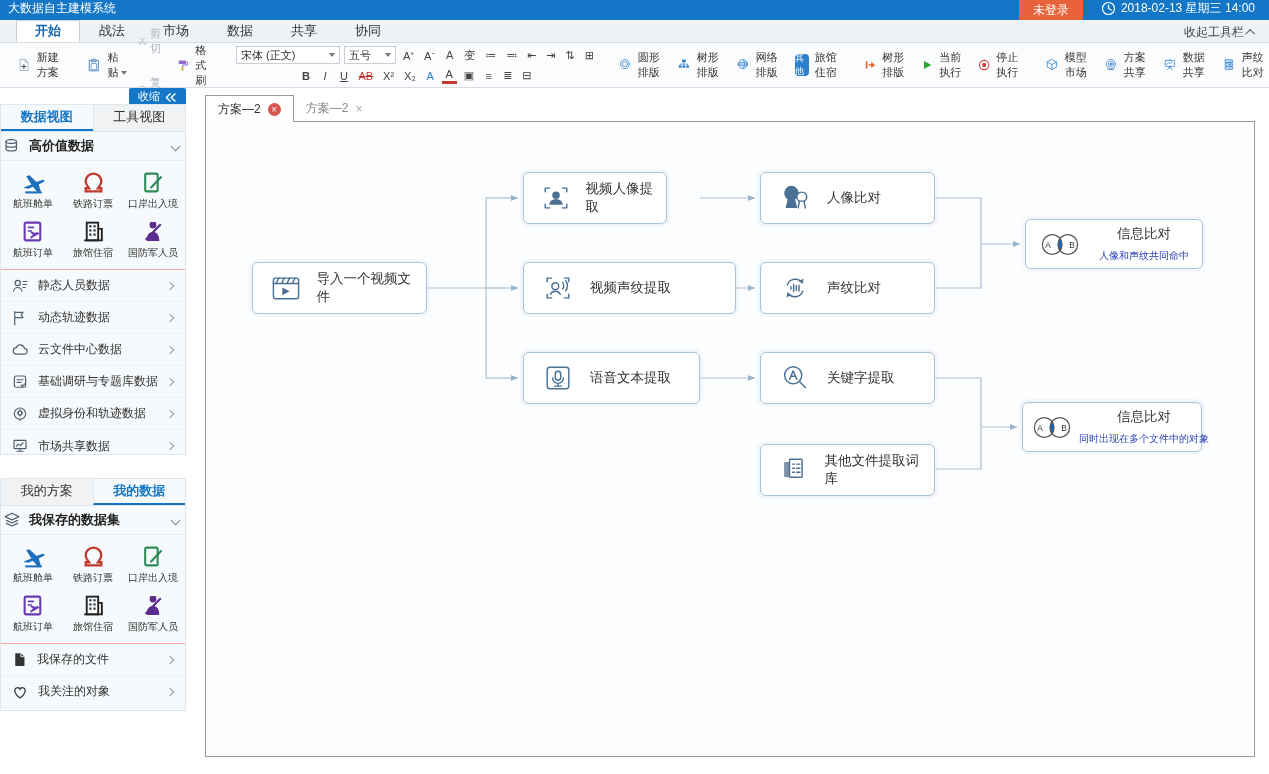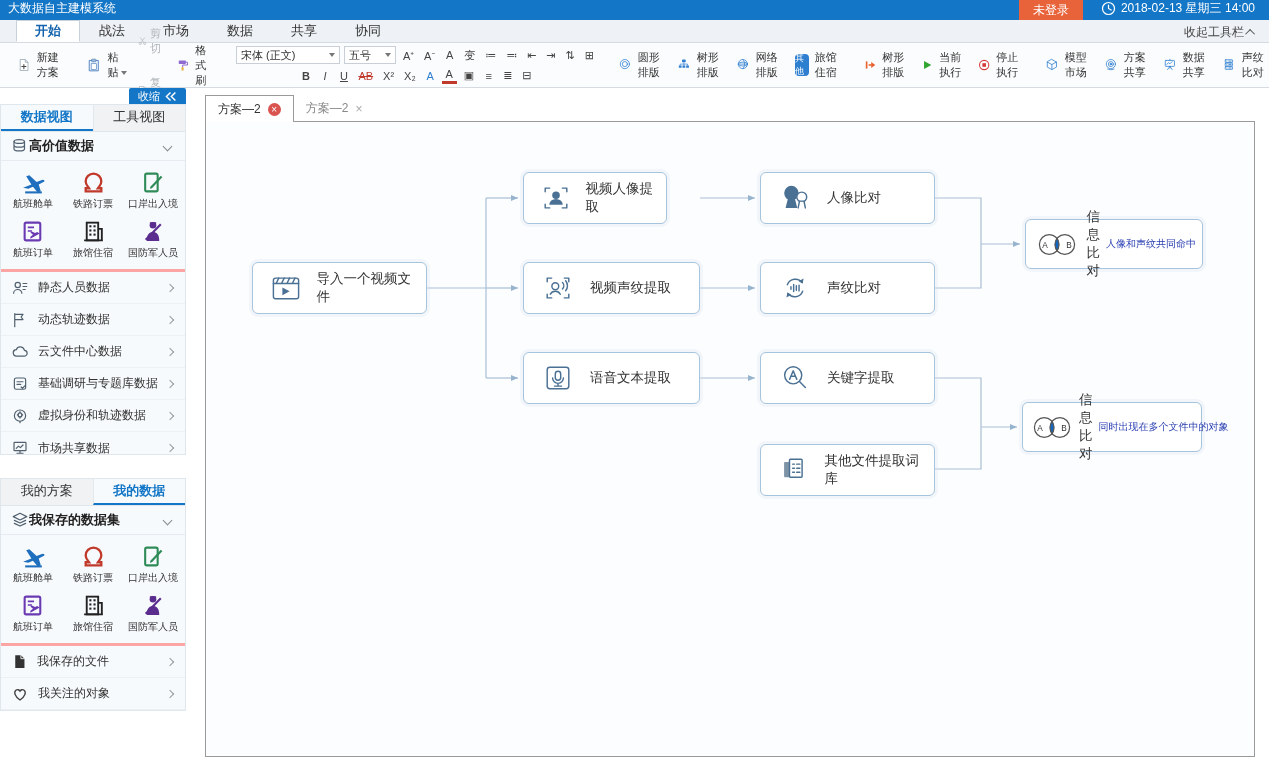--- a/index.html
+++ b/index.html
@@ -35,52 +35,52 @@
   .mini-btn { font-size:11px; color:#444; padding:1px 3px; min-width:15px; text-align:center; cursor:default; }
   .font-row2 .mini-btn:nth-child(1){ font-weight:bold; }
   .font-row2 .mini-btn:nth-child(2){ font-style:italic; }
   .font-row2 .mini-btn:nth-child(3){ text-decoration:underline; }
   .font-row2 .mini-btn:nth-child(4){ text-decoration:line-through; color:#c0392b; }
   .font-row2 .mini-btn:nth-child(7){ color:#2f7fd0; }
   .font-row2 .mini-btn:nth-child(8){ border-bottom:3px solid #c0392b; }
   .other-badge { width:26px; height:22px; background:#2f7fd0; border-radius:4px; color:#fff; font-size:9px; display:flex; align-items:center; justify-content:center; }
 
   
-  #collapse-btn { position:absolute; left:129px; top:88px; width:57px; height:16px; background:#1376c6; color:#fff; font-size:11px; display:flex; align-items:center; justify-content:center; gap:4px; border-radius:2px 2px 0 0; cursor:default; }
+  #collapse-btn { position:absolute; left:129px; top:88px; width:57px; height:16px; background:#1376c6; color:#fff; font-size:11px; display:flex; align-items:flex-end; justify-content:center; gap:4px; border-radius:2px 2px 0 0; cursor:default; }
   .panel { position:absolute; left:0; width:186px; background:#f7fafc; border:1px solid #dfe6ec; }
   #panel1 { top:104px; height:351px; }
   #panel2 { top:478px; height:233px; }
   .ptabs { display:flex; height:27px; border-bottom:1px solid #dfe6ec; }
   .ptab { flex:1; display:flex; align-items:center; justify-content:center; font-size:13px; color:#333; background:#f0f2f4; border-bottom:2px solid transparent; cursor:default; }
   .ptab.active { background:#f7fafc; color:#1376c6; font-weight:bold; border-bottom:2px solid #1376c6; }
   .ptab + .ptab { border-left:1px solid #e2e8ee; }
-  .sect-head { height:29px; display:flex; align-items:center; padding:0 10px; font-size:13px; font-weight:bold; color:#222; border-bottom:1px solid #e6ecf1; cursor:default; }
+  .sect-head { height:29px; display:flex; align-items:center; gap:8px; padding:0 2px; font-size:13px; font-weight:bold; color:#222; border-bottom:1px solid #e6ecf1; cursor:default; }
   .sect-head .grow { flex:1; }
   .chev-down { width:7px; height:7px; border-right:1.5px solid #888; border-bottom:1.5px solid #888; transform:rotate(45deg); margin-right:4px; }
   .chev-right { width:6px; height:6px; border-right:1.5px solid #999; border-top:1.5px solid #999; transform:rotate(45deg); }
-  .dgrid { display:grid; grid-template-columns:1fr 1fr 1fr; padding:4px 2px 6px; border-bottom:3px solid #fca5a5; }
+  .dgrid { display:grid; grid-template-columns:1fr 1fr 1fr; padding:4px 2px 6px; border-bottom:1px solid #fca5a5; }
   .gcell { display:flex; flex-direction:column; align-items:center; gap:2px; padding:5px 0 3px; cursor:default; }
   .glabel { font-size:10px; color:#333; white-space:nowrap; }
   .srow { height:32px; display:flex; align-items:center; gap:9px; padding:0 12px 0 10px; border-bottom:1px solid #edf1f5; font-size:12px; color:#333; cursor:default; }
   .srow .grow { flex:1; }
 
   
   #canvas-tabs { position:absolute; left:205px; top:95px; height:27px; display:flex; align-items:flex-end; }
   .ctab { height:27px; display:flex; align-items:center; gap:7px; padding:0 12px; font-size:12px; color:#888; cursor:default; }
   .ctab.active { background:#fff; border:1px solid #9a9a9a; border-bottom:none; color:#333; position:relative; z-index:3; }
   .close-red { width:13px; height:13px; border-radius:50%; background:#d9534f; color:#fff; font-size:10px; line-height:13px; text-align:center; }
   .close-red::before { content:"×"; } .close-gray::before { content:"×"; color:#aaa; font-size:12px; }
   #canvas { position:absolute; left:205px; top:121px; width:1050px; height:636px; background:#fcfdfe; border:1px solid #9a9a9a; z-index:2; }
   .wires { position:absolute; left:0; top:0; }
   .w { stroke:#a9c0d6; fill:none; stroke-width:1.2px; }
 
   .node { position:absolute; background:#fff; border:1px solid #a6c4dc; border-radius:6px; display:flex; align-items:center; gap:4px; padding:0 6px; cursor:default; box-shadow:0 0 0 3px rgba(210,228,242,.25); }
   .node .nico-wrap { width:56px; display:flex; justify-content:center; }
   .node .nlabel { font-size:13.5px; color:#333; }
-  .node .ncol { display:flex; flex-direction:row; align-items:center; gap:6px; flex:1; }
+  .node .ncol { display:flex; flex-direction:column; align-items:center; gap:6px; flex:1; }
   .node .nsub { font-size:10px; color:#2a3eb1; white-space:nowrap; }
   .nico { stroke:#4a7094; fill:none; stroke-width:1.6px; stroke-linecap:round; stroke-linejoin:round; }
 
   .sico { stroke:#51606e; fill:none; stroke-width:1.6px; stroke-linecap:round; stroke-linejoin:round; }
   .ribico { stroke:#2f7fd0; fill:none; stroke-width:1.7px; stroke-linecap:round; stroke-linejoin:round; }
 </style>
 </head>
 <body>
 
 <div id="titlebar">
@@ -545,21 +545,21 @@
     <span class="nico-wrap">
         <svg width="36" height="36" viewBox="0 0 40 40" class="nico">
           <path d="M8 13 v-4 h5 M27 9 h5 v4 M32 27 v4 h-5 M13 31 h-5 v-4"></path>
           <circle cx="20" cy="17" r="4.2" fill="#4a7094" stroke="none"></circle>
           <path d="M12.5 27.5 a7.5 6.5 0 0 1 15 0 z" fill="#4a7094" stroke="none"></path>
         </svg>
       </span>
     <span class="nlabel">视频人像提取</span>
   </div>
 
-  <div class="node" style="left:317px;top:140px;width:177px;height:52px">
+  <div class="node" style="left:317px;top:140px;width:213px;height:52px">
     <span class="nico-wrap">
         <svg width="36" height="36" viewBox="0 0 40 40" class="nico">
           <path d="M8 13 v-4 h5 M27 9 h5 v4 M32 27 v4 h-5 M13 31 h-5 v-4"></path>
           <circle cx="17" cy="18" r="3.8"></circle>
           <path d="M11.5 27 a6 5.5 0 0 1 11 0"></path>
           <path d="M25 14 a5 5 0 0 1 0 7 M28.5 12 a8.5 8.5 0 0 1 0 11"></path>
         </svg>
       </span>
     <span class="nlabel">视频声纹提取</span>
   </div>

